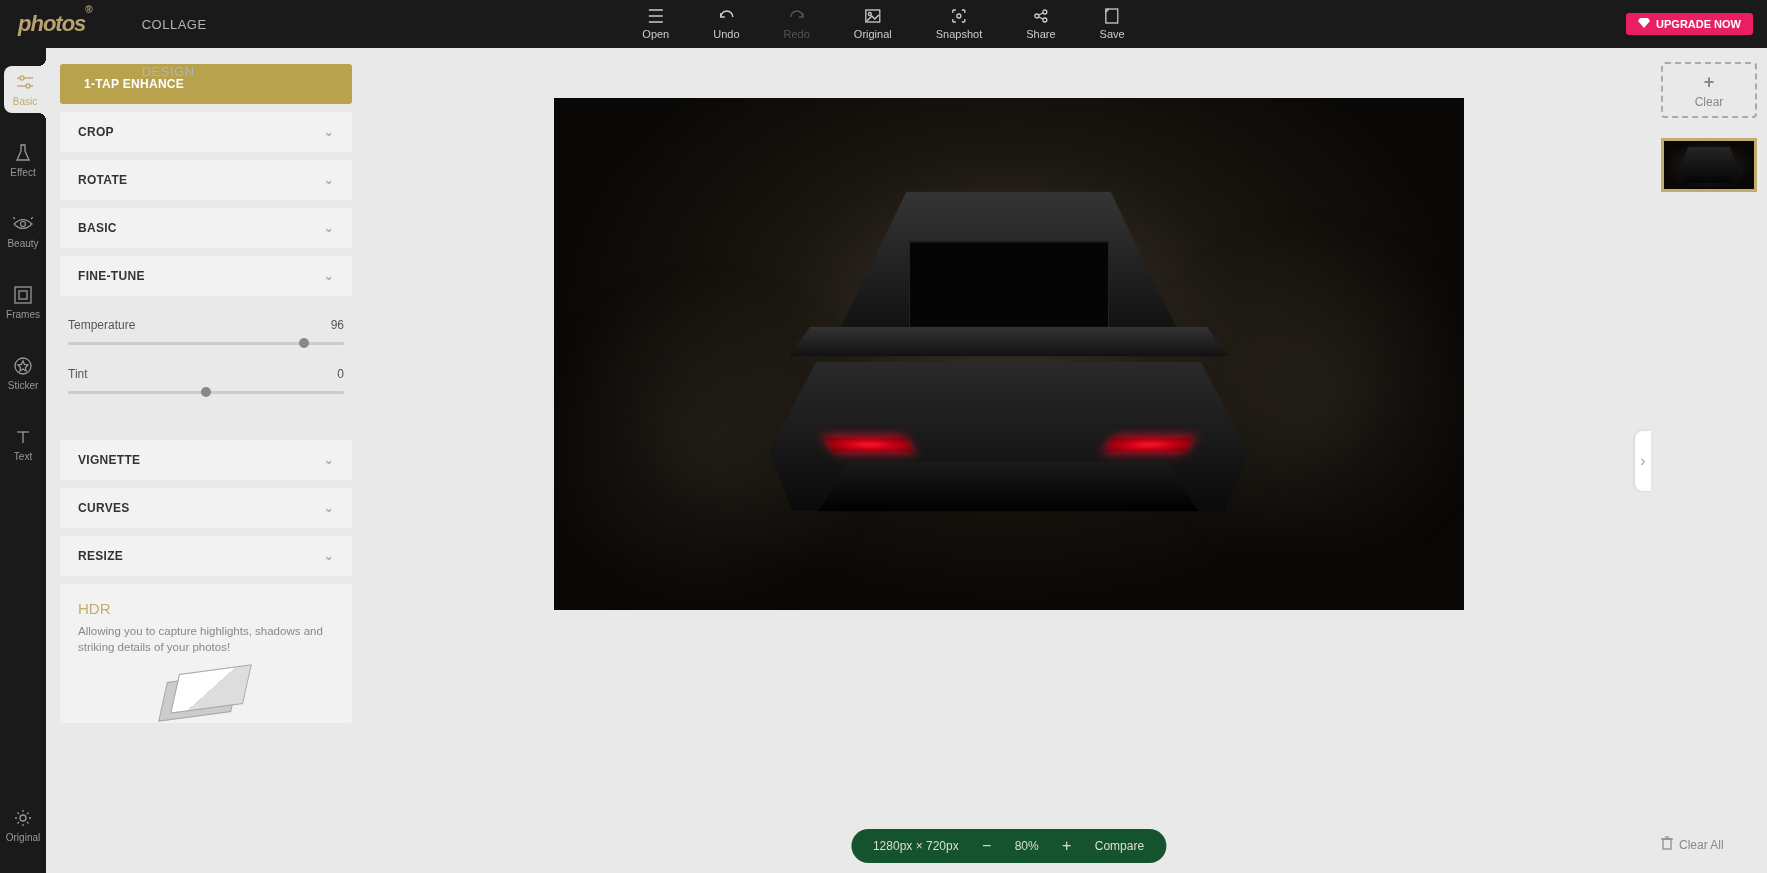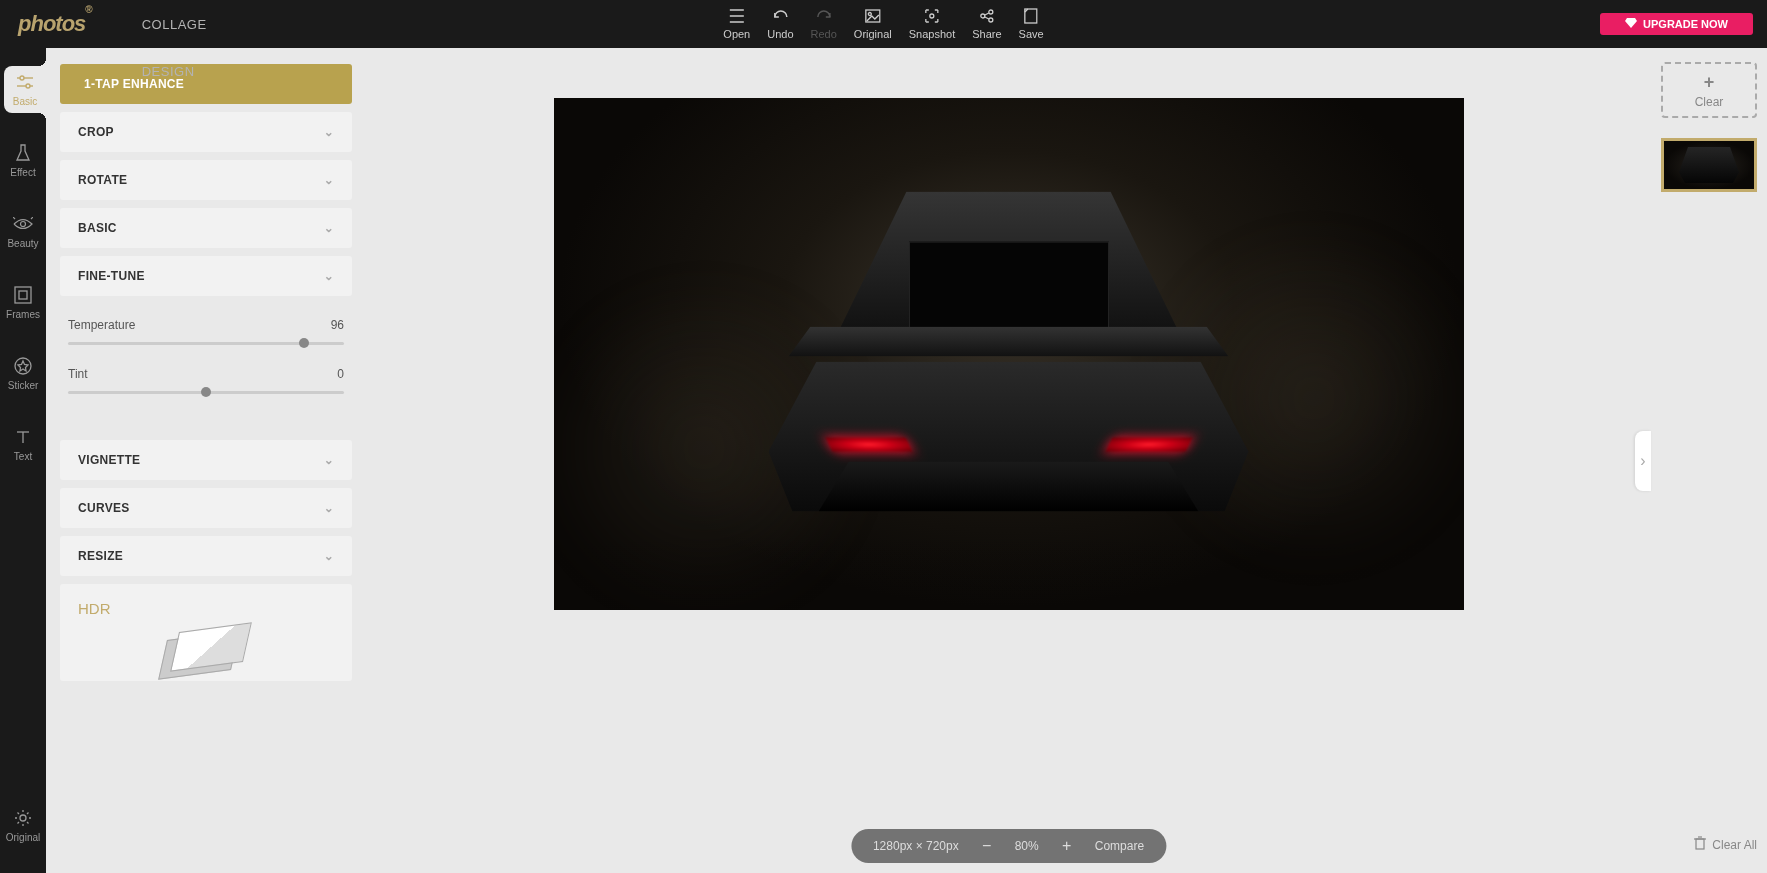--- a/index.html
+++ b/index.html
@@ -4,25 +4,25 @@
 <style>
 * { box-sizing: border-box; margin: 0; padding: 0; font-family: -apple-system, BlinkMacSystemFont, "Segoe UI", Arial, sans-serif; }
 body { background: #e9e9e9; overflow: hidden; width: 1767px; height: 873px; }
 
 .topbar { height: 48px; background: #1a1a1a; display: flex; align-items: center; color: #ccc; position: relative; }
 .logo { font-family: Georgia, serif; font-style: italic; font-weight: bold; color: #b8a36e; font-size: 22px; padding: 0 18px; letter-spacing: -1px; position: relative; }
 .logo sup { font-size: 10px; top: -10px; position: relative; font-style: normal;}
 .main-nav { display: flex; gap: 32px; margin-left: 32px; flex-direction: column; }
 .main-nav a { color: #b3b3b3; text-decoration: none; font-size: 13px; letter-spacing: 0.5px; cursor: pointer; }
 .main-nav a.active { color: #c2ab6c; }
-.top-tools { display: flex; gap: 17px; position: absolute; left: 50%; transform: translateX(-50%); text-align: center; }
+.top-tools { display: flex; gap: 44px; position: absolute; left: 50%; transform: translateX(-50%); text-align: center; }
 .tool { display: flex; flex-direction: column; align-items: center; gap: 4px; font-size: 11px; color: #ccc; cursor: pointer; }
 .tool.disabled { color: #555; }
 .tool .ic { width: 18px; height: 16px; display:flex; align-items:center; justify-content:center;}
-.upgrade { margin-left: auto; margin-right: 14px; background: #e91e63; color: #fff; border: none; padding: 5px 25px; border-radius: 3px; font-size: 11px; font-weight: bold; display: flex; align-items: flex-end; gap: 6px; cursor: pointer; }
+.upgrade { margin-left: auto; margin-right: 14px; background: #e91e63; color: #fff; border: none; padding: 5px 12px; border-radius: 3px; font-size: 11px; font-weight: bold; display: flex; align-items: flex-end; gap: 6px; cursor: pointer; }
 
 .main { display: flex; height: calc(100% - 48px); }
 
 .rail { width: 46px; background: #1a1a1a; display: flex; flex-direction: column; align-items: center; padding-top: 18px; color: #999; font-size: 10px; }
 .rail-item { display: flex; flex-direction: column; align-items: center; gap: 4px; margin-bottom: 24px; cursor: pointer; width:100%; padding:6px 0;}
 .rail-item.active { background: #e9e9e9; color: #c2ab6c; border-radius: 4px 0 0 4px; border-top-left-radius: 8px; border-bottom-left-radius:8px; margin-left:4px; width:calc(100% - 4px); position:relative;}
 .rail-item.active::before{content:'';position:absolute;top:-8px;right:0;width:8px;height:8px;background:radial-gradient(circle at 0 0,transparent 8px,#e9e9e9 8px);}
 .rail-item.active::after{content:'';position:absolute;bottom:-8px;right:0;width:8px;height:8px;background:radial-gradient(circle at 0 100%,transparent 8px,#e9e9e9 8px);}
 .rail .ic { width: 20px; height: 20px; display:flex;align-items:center;justify-content:center;}
 .rail-spacer { flex: 1; }
@@ -57,31 +57,31 @@
 .car-body{position:absolute;left:50%;transform:translateX(-50%);bottom:40px;width:480px;height:150px;background:linear-gradient(180deg,#2a2a2a,#0a0a0a);clip-path:polygon(10% 0,90% 0,100% 60%,95% 100%,5% 100%,0 60%);}
 .car-roof{position:absolute;left:50%;transform:translateX(-50%);top:20px;width:340px;height:140px;background:linear-gradient(180deg,#353535,#111);clip-path:polygon(20% 0,80% 0,100% 100%,0 100%);border-radius:20px 20px 0 0;}
 .car-engine{position:absolute;left:50%;transform:translateX(-50%);top:70px;width:200px;height:90px;background:#050505;border:1px solid #222;}
 .car-wing{position:absolute;left:50%;transform:translateX(-50%);top:155px;width:440px;height:30px;background:linear-gradient(180deg,#333,#111);clip-path:polygon(5% 0,95% 0,100% 100%,0 100%);}
 .taillight{position:absolute;bottom:100px;width:80px;height:14px;background:radial-gradient(ellipse,#ff1a2a 0%,#cc0015 40%,#660008 100%);filter:blur(1px);box-shadow:0 0 12px #ff1030;}
 .taillight.tl{left:80px;transform:skewX(25deg);}
 .taillight.tr{right:80px;transform:skewX(-25deg);}
 .diffuser{position:absolute;left:50%;transform:translateX(-50%);bottom:40px;width:380px;height:50px;background:linear-gradient(180deg,#1a1a1a,#000);clip-path:polygon(8% 0,92% 0,100% 100%,0 100%);}
 .floor-reflect{position:absolute;bottom:0;left:0;right:0;height:80px;background:linear-gradient(180deg,transparent,#0a080644);}
 
-.zoom-bar { position: absolute; bottom: 10px; left: 50%; transform: translateX(-50%); background: #737373; border-radius: 20px; padding: 8px 22px; display: flex; align-items: center; gap: 20px; color: #ddd; font-size: 12px; }
+.zoom-bar { position: absolute; bottom: 10px; left: 50%; transform: translateX(-50%); background: #14532d; border-radius: 20px; padding: 8px 22px; display: flex; align-items: center; gap: 20px; color: #ddd; font-size: 12px; }
 .zoom-btn { color: #ddd; cursor: pointer; font-size: 16px; width:16px; text-align:center;}
 .collapse-handle{position:absolute;right:0;top:50%;transform:translateY(-50%);width:16px;height:60px;background:#fff;border-radius:8px 0 0 8px;display:flex;align-items:center;justify-content:center;color:#aaa;cursor:pointer;box-shadow:-1px 0 3px rgba(0,0,0,.1);}
 
 .rightbar { width: 116px; background: #e9e9e9; padding: 14px 10px; display:flex; flex-direction:column;}
 .import-box { border: 2px dashed #aaa; border-radius: 4px; height: 56px; display: flex; flex-direction: column; align-items: center; justify-content: center; color: #888; font-size: 12px; cursor: pointer; margin-bottom: 20px; gap:2px;}
 .import-box .plus{font-size:18px;font-weight:bold;color:#888;}
 .thumb { width: 96px; height: 54px; border: 3px solid #c2ab6c; background: radial-gradient(ellipse,#2a2620 0%,#0a0806 70%); position:relative; overflow:hidden; margin:0 auto;}
 .thumb .mini-car{position:absolute;left:50%;top:50%;transform:translate(-50%,-50%);width:60px;height:36px;background:linear-gradient(180deg,#252525,#050505);clip-path:polygon(15% 0,85% 0,100% 70%,90% 100%,10% 100%,0 70%);}
 .right-spacer{flex:1;}
-.clear-all { display: flex; align-items: center; gap: 6px; color: #888; font-size: 12px; justify-content:flex-end; cursor: pointer; padding:6px 0;}
+.clear-all { display: flex; align-items: center; gap: 6px; color: #888; font-size: 12px; justify-content:flex-start; cursor: pointer; padding:6px 0;}
 </style>
 </head>
 <body>
 
 <div class="topbar">
   <div class="logo"><span>photos</span><sup>®</sup></div>
   <nav class="main-nav">
     <a class="active">EDIT</a>
     <a>COLLAGE</a>
     <a>DESIGN</a>
@@ -284,20 +284,21 @@
         <span>CURVES</span>
         <span class="chev">⌄</span>
       </button>
     <button class="panel-btn">
         <span>RESIZE</span>
         <span class="chev">⌄</span>
       </button>
 
     <div class="hdr-box">
       <h3>HDR</h3>
+      <p>Allowing you to capture highlights, shadows and striking details of your photos!</p>
       <div class="hdr-img">
           <div class="hdr-sheet s1"></div>
           <div class="hdr-sheet s2"></div>
         </div>
     </div>
   </div>
 
   <div class="canvas-area">
     <div class="canvas-img">
       <div class="smoke l"></div>

